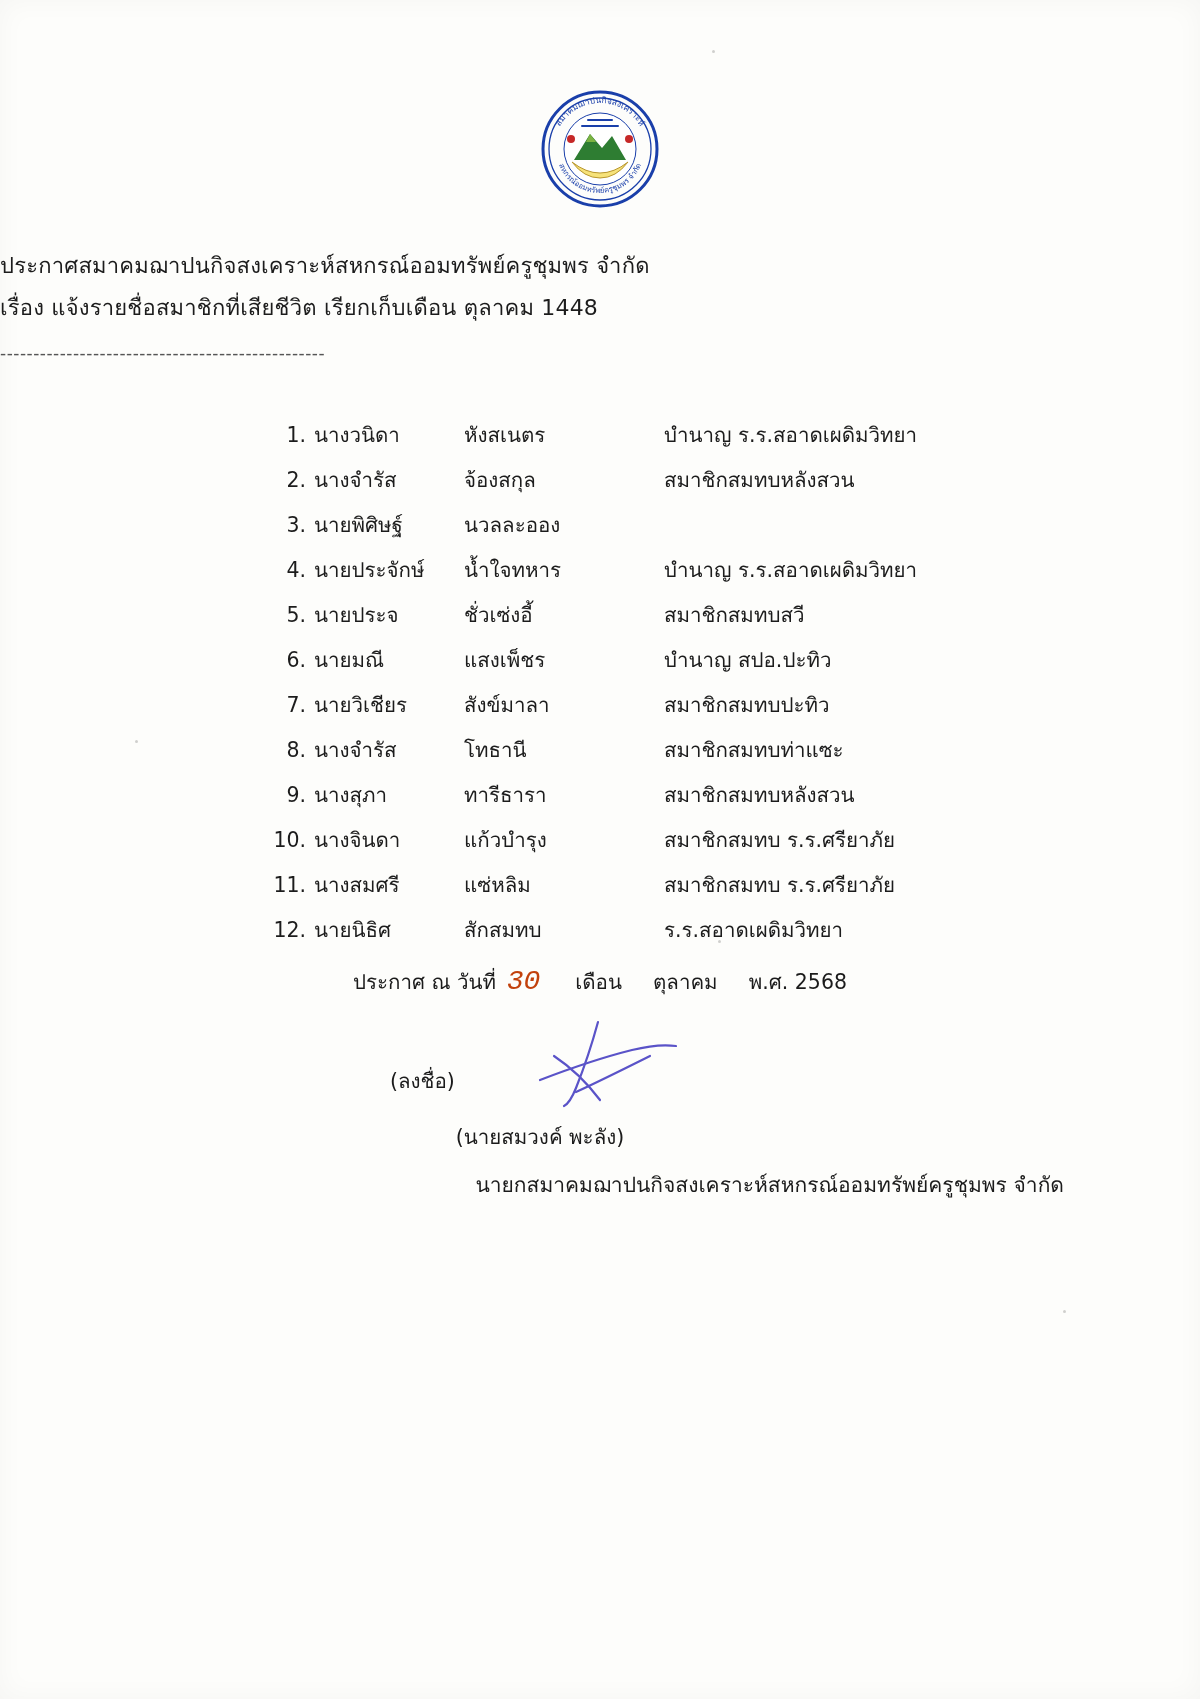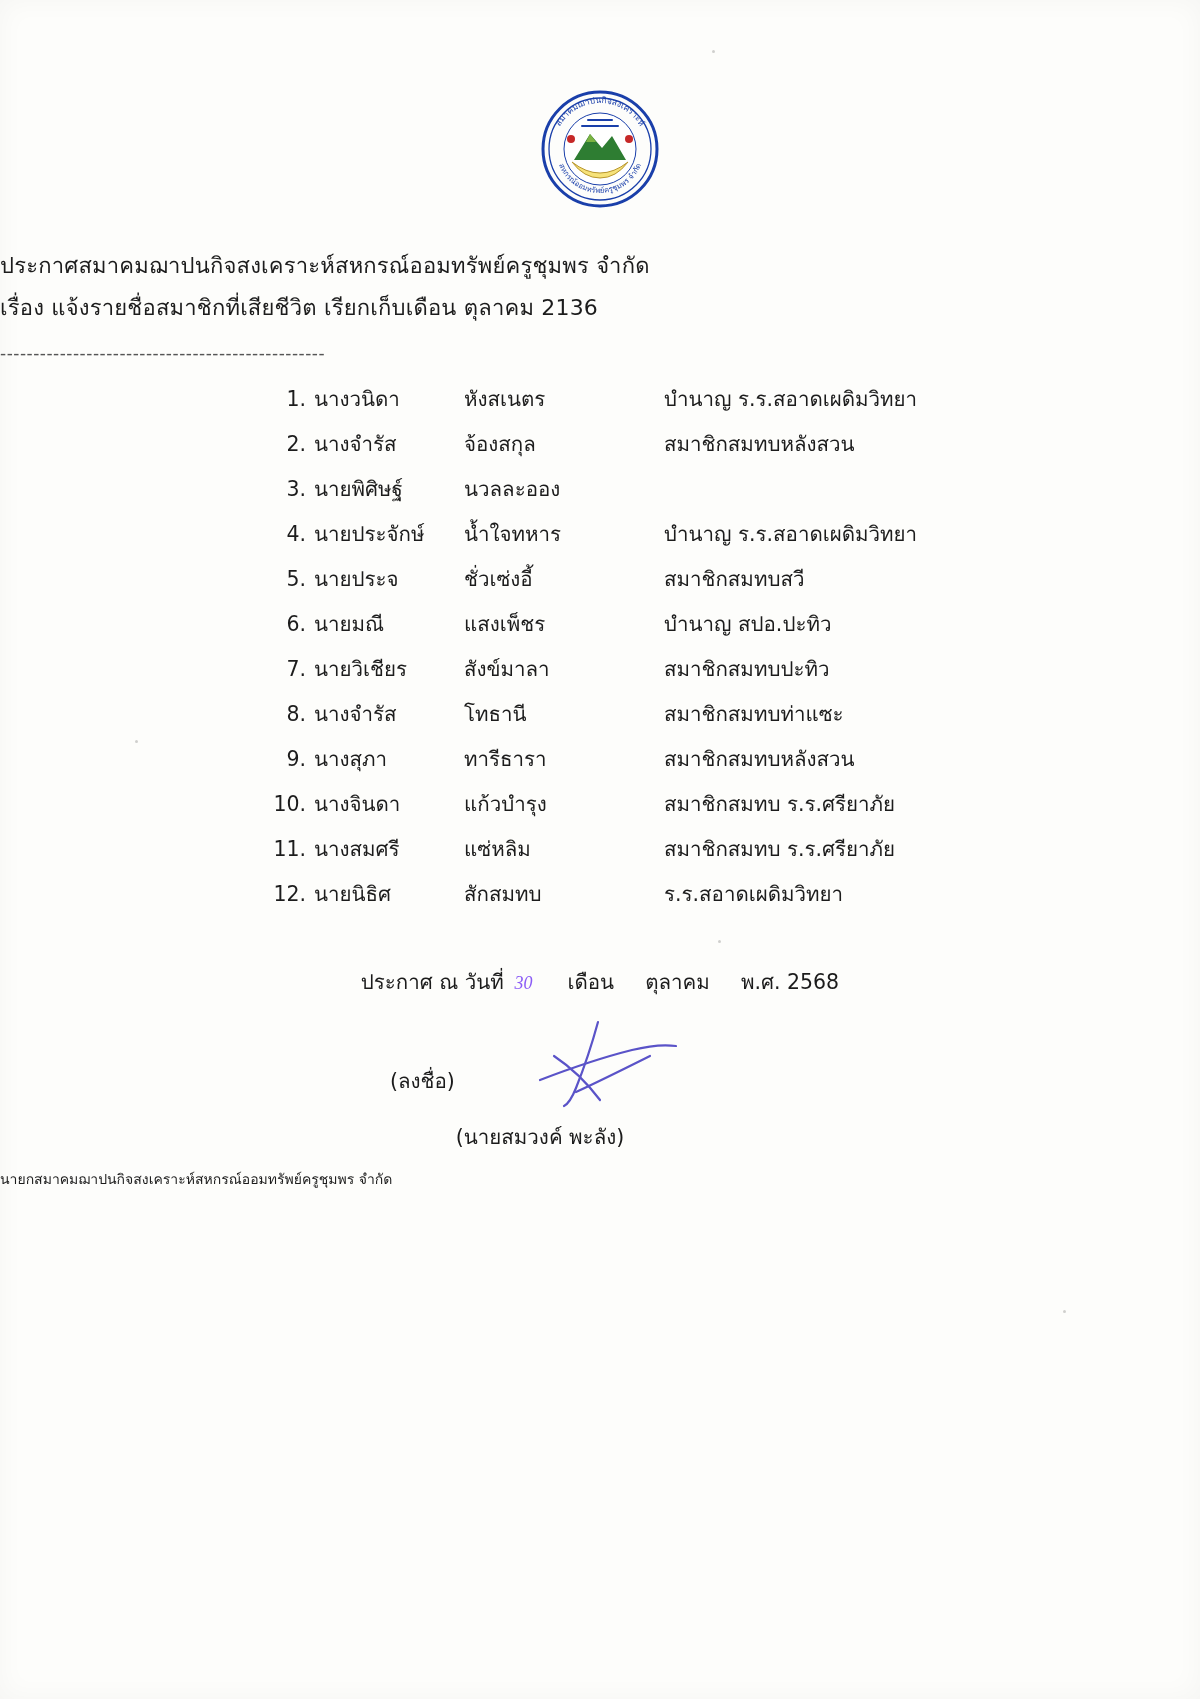--- a/index.html
+++ b/index.html
@@ -80,43 +80,44 @@
   }
   .col-no {
     width: 44px;
     text-align: right;
     padding-right: 8px;
     flex: none;
   }
   .col-first {
     width: 150px;
     flex: none;
+    margin-top: 36px;
   }
   .col-last {
     width: 200px;
     flex: none;
   }
   .col-affil {
     flex: 1 1 auto;
   }
 
   .date-line {
     position: absolute;
     left: 0;
     top: 965px;
     width: 1200px;
     text-align: center;
     font-size: 20.5px;
   }
   .date-line .spacer { display: inline-block; width: 18px; }
   .handwritten-date {
-    font-family: Liberation Serif, serif;
+    font-family: Liberation Mono, monospace;
     font-style: italic;
-    color: #8b5cf6;
-    font-size: 18px;
+    color: #c2410c;
+    font-size: 28px;
     padding: 0 4px;
   }
 
   .sign-block {
     position: absolute;
     left: 0;
     top: 1050px;
     width: 1200px;
   }
   .sign-row {
@@ -138,22 +139,22 @@
     top: 70px;
     width: 1080px;
     text-align: center;
     font-size: 20.5px;
   }
   .sign-role {
     position: absolute;
     left: 0;
     top: 118px;
     width: 1064px;
-    text-align: left;
-    font-size: 14px;
+    text-align: right;
+    font-size: 21px;
   }
   .speck {
     position: absolute;
     width: 3px;
     height: 3px;
     border-radius: 50%;
     background: rgba(0,0,0,0.18);
   }
 </style>
 </head>
@@ -191,21 +192,21 @@
         </text>
         <text font-size="7.5" fill="#1a3faa" font-family="DejaVu Sans, sans-serif">
           <textPath href="#arcBottom" startOffset="50%" text-anchor="middle">สหกรณ์ออมทรัพย์ครูชุมพร จำกัด</textPath>
         </text>
       </svg>
     </div>
   </div>
 
   <div class="title-block">
     <div class="title-line">ประกาศสมาคมฌาปนกิจสงเคราะห์สหกรณ์ออมทรัพย์ครูชุมพร จำกัด</div>
-    <div class="title-line">เรื่อง แจ้งรายชื่อสมาชิกที่เสียชีวิต เรียกเก็บเดือน ตุลาคม 2136</div>
+    <div class="title-line">เรื่อง แจ้งรายชื่อสมาชิกที่เสียชีวิต เรียกเก็บเดือน ตุลาคม 1448</div>
     <div class="divider">-------------------------------------------------</div>
   </div>
 
   <div class="list">
     <div class="row">
       <span class="col-no">1.</span>
       <span class="col-first">นางวนิดา</span>
       <span class="col-last">หังสเนตร</span>
       <span class="col-affil">บำนาญ ร.ร.สอาดเผดิมวิทยา</span>
     </div>

